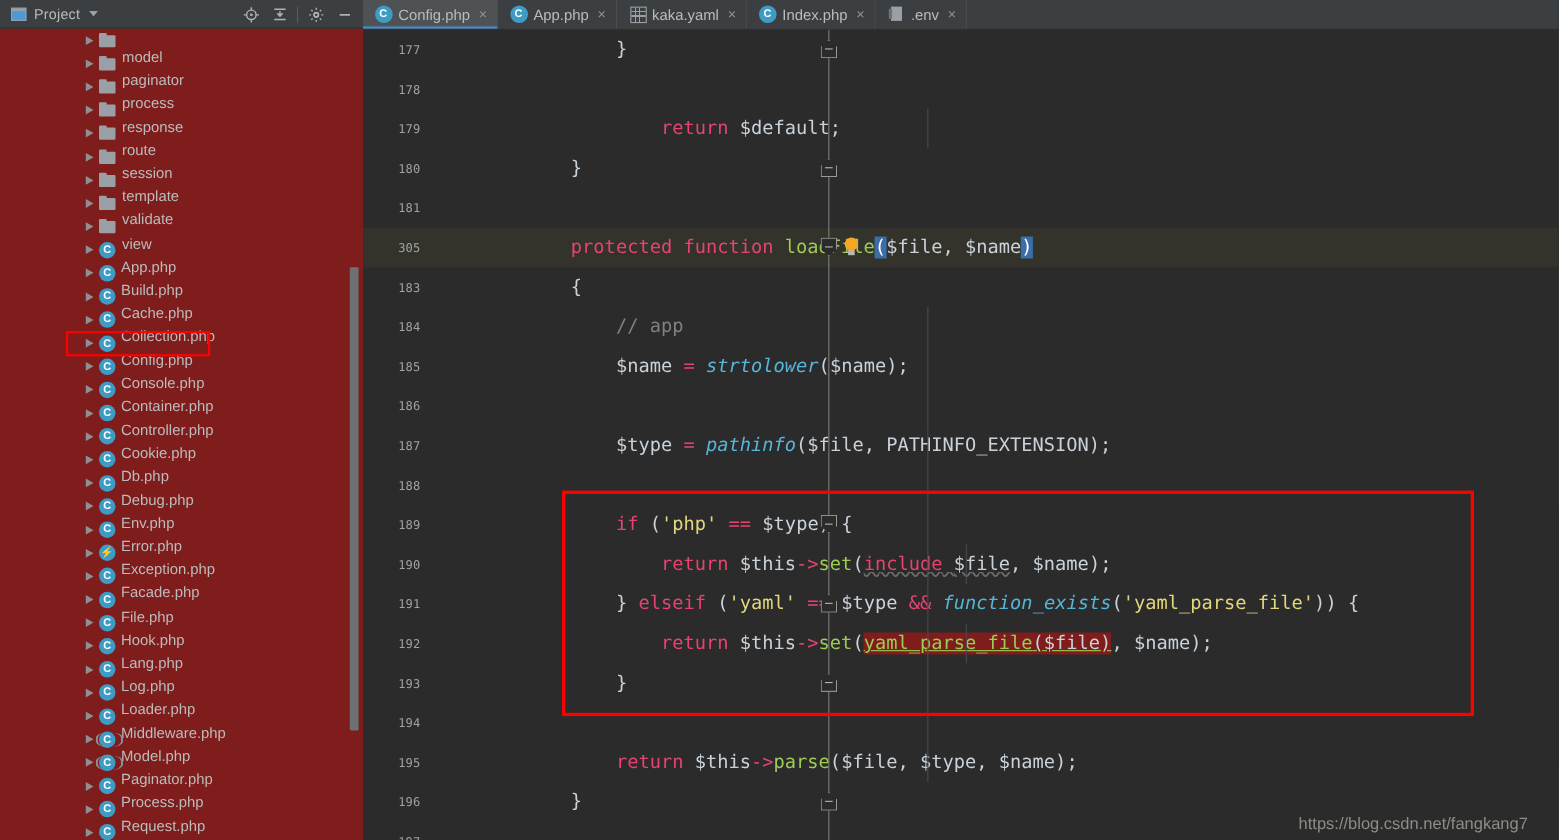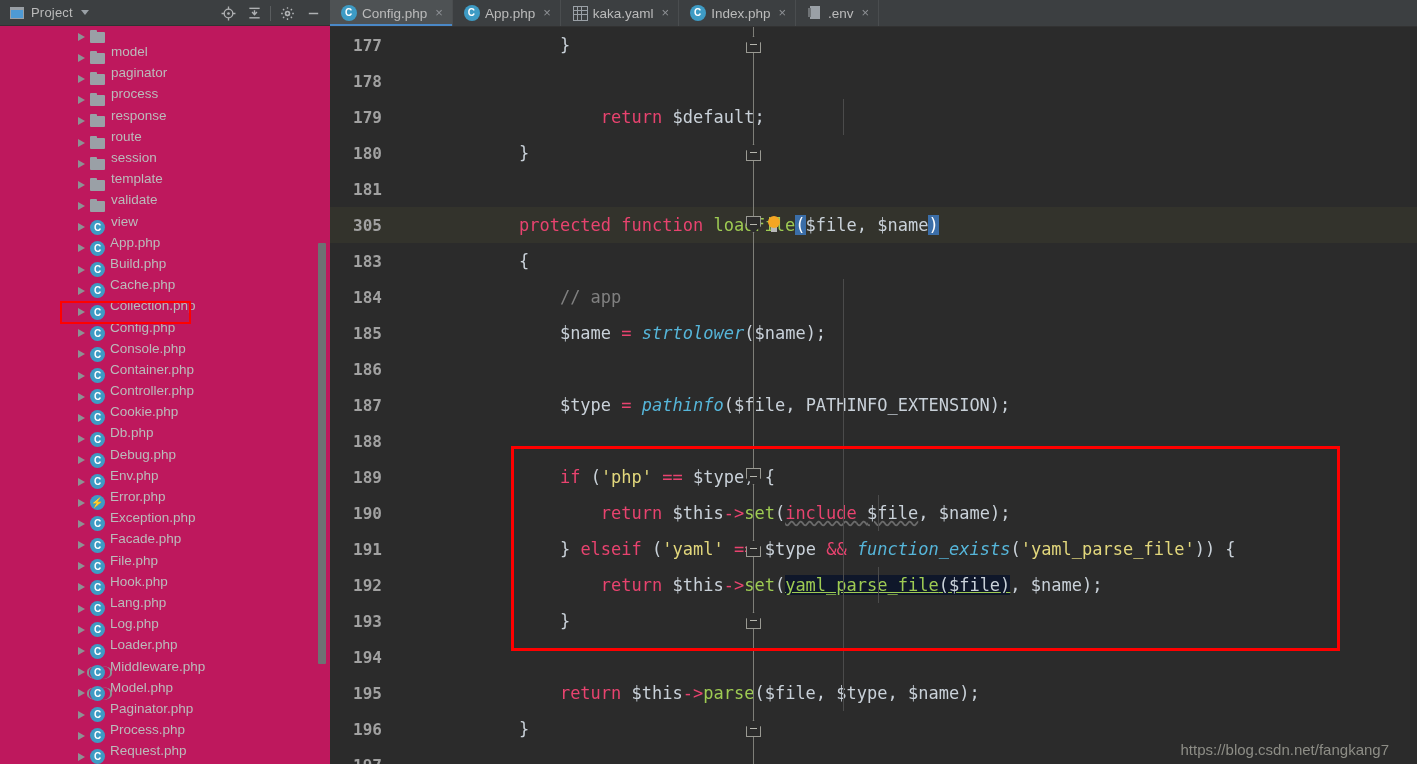--- a/index.html
+++ b/index.html
@@ -9,21 +9,21 @@
     overflow: hidden;
     background: #3C3F41;
     font-family: "Liberation Sans", sans-serif;
   }
   #app { position: relative; width: 1417px; height: 764px; }
 
   
   #sidebar {
     position: absolute; left: 0; top: 0;
     width: 330px; height: 764px;
-    background: #be185d;
+    background: #7f1d1d;
   }
   #sidebar-header {
     position: relative;
     height: 26px;
     background: #3C3F41;
     border-bottom: 1px solid #323232;
     display: flex; align-items: center;
   }
   .proj-icon {
     width: 14px; height: 12px; margin-left: 10px; margin-right: 7px;
@@ -213,24 +213,23 @@
   .code-row {
     position: relative;
     height: 36px;
     display: flex; align-items: center;
   }
   .code-row.hl { background: #33332C; }
   .lnum {
     width: 52px;
     text-align: right;
     color: #A1A1A1;
-    font-size: 16px;
+    font-size: 11px;
     flex: none;
     font-family: "DejaVu Sans Mono", monospace;
-    font-weight: bold;
   }
   .gutter { width: 96px; flex: none; position: relative; height: 36px; }
   .codetext {
     flex: 1;
     color: #A9B7C6;
     white-space: pre;
     font-family: "DejaVu Sans Mono", monospace;
     font-size: 17px;
     letter-spacing: 0px;
   }
@@ -282,21 +281,21 @@
   .kwpk { color: #E8436F; }  
   .fn   { color: #9ECB53; }  
   .fni  { color: #56B6DA; font-style: italic; }  
   .str  { color: #E2D77C; }  
   .var  { color: #C9D1D9; }  
   .cmt  { color: #808080; }  
   .op   { color: #E8436F; }  
   .pl   { color: #C9D1D9; }
   .brk-hl { background: #3B6EA8; color:#FFFFFF; }
   .wavy { text-decoration: underline; text-decoration-style: wavy; text-decoration-color:#6b6b6b; }
-  .yamlhl { background: #0f172a; }
+  .yamlhl { background: #7f1d1d; }
   .yamlhl .fn { text-decoration: underline; text-decoration-color:#9ECB53; }
 
   
   #code-highlight {
     position: absolute;
     left: 181px; top: 419px;
     width: 829px; height: 205px;
     border: 3px solid #FF0000;
     pointer-events: none;
     z-index: 5;

